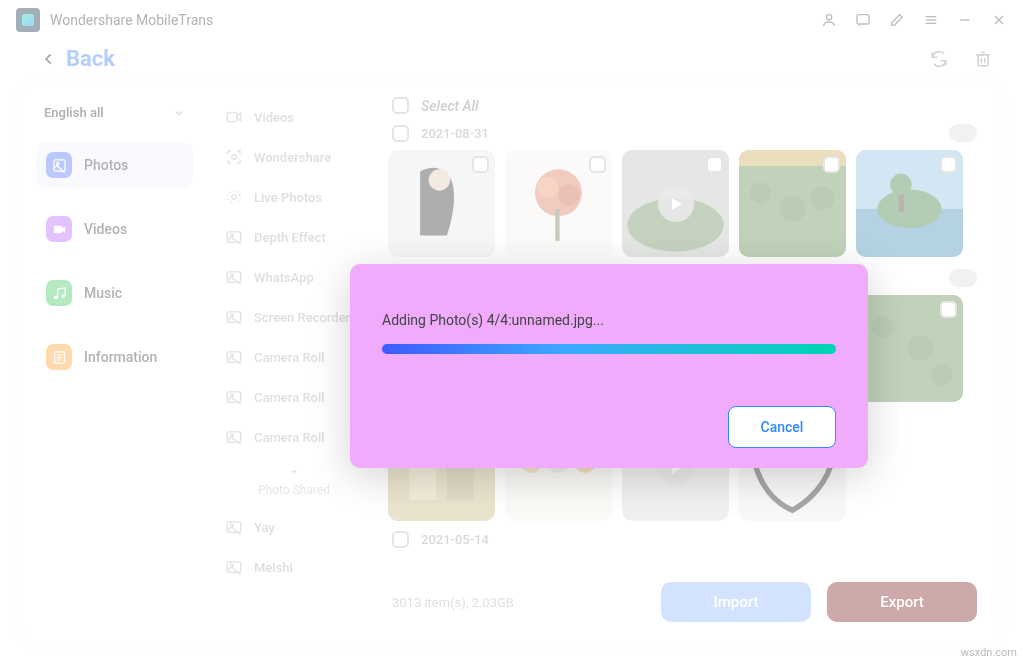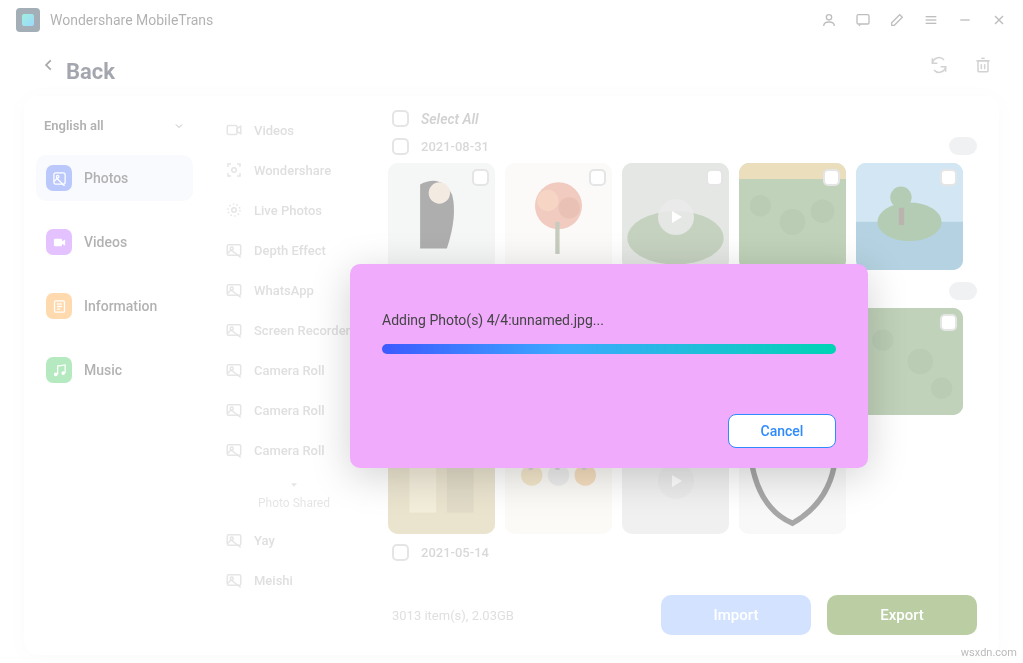--- a/index.html
+++ b/index.html
@@ -7,21 +7,21 @@
 
 .titlebar { display: flex; align-items: center; padding: 8px 16px; height: 40px; }
 .logo-box { width: 24px; height: 24px; background: #0f2a3f; border-radius: 4px; display: flex; align-items: center; justify-content: center; margin-right: 10px; }
 .logo-inner { width: 12px; height: 12px; background: linear-gradient(135deg, #00d4a8, #0099ff); border-radius: 2px; }
 .app-title { font-size: 14px; color: #333; font-weight: 400; }
 .titlebar-right { margin-left: auto; display: flex; gap: 18px; align-items: center; }
 .titlebar-icon { width: 16px; height: 16px; color: #555; cursor: pointer; }
 
 .back-row { display: flex; align-items: center; padding: 6px 30px 12px 42px; }
 .back-btn { display: flex; align-items: center; gap: 10px; cursor: pointer; }
-.back-txt { font-size: 22px; font-weight: 700; color: #0f172a; margin-top: 13px; }
+.back-txt { font-size: 22px; font-weight: 700; color: #3b82f6; }
 .back-right { margin-left: auto; display: flex; gap: 24px; }
 .hdr-icon { width: 20px; height: 20px; color: #888; cursor: pointer; }
 
 .main-area { display: flex; padding: 0 24px; height: calc(100% - 104px); position: relative; }
 .panel { background: #fff; border-radius: 14px; box-shadow: 0 2px 20px rgba(0,0,0,0.06); width: 100%; display: flex; overflow: hidden; }
 
 .sidebar1 { width: 182px; padding: 16px 12px; border-right: 1px solid transparent; }
 .lang-select { display: flex; align-items: center; justify-content: space-between; padding: 6px 8px; font-size: 13px; font-weight: 600; color: #333; cursor: pointer; margin-bottom: 16px; }
 .sb1-item { display: flex; align-items: center; gap: 12px; padding: 10px 10px; border-radius: 10px; margin-bottom: 18px; cursor: pointer; }
 .sb1-item.active { background: #f0f2fa; }
@@ -49,29 +49,29 @@
 .grid { display: flex; flex-wrap: wrap; gap: 10px; padding: 0 4px; }
 .thumb { width: 107px; height: 107px; border-radius: 10px; position: relative; display: flex; align-items: center; justify-content: center; overflow: hidden; }
 .thumb .chk { position: absolute; top: 6px; right: 6px; }
 .play-circle { width: 36px; height: 36px; border-radius: 50%; background: rgba(200,200,200,0.85); display: flex; align-items: center; justify-content: center; z-index:1; }
 .play-tri { width: 0; height: 0; border-left: 10px solid #fff; border-top: 6px solid transparent; border-bottom: 6px solid transparent; margin-left: 3px; }
 
 .footer-row { display: flex; align-items: center; gap: 16px; padding: 10px 8px; margin-top: auto; }
 .item-stats { font-size: 13px; color: #aaa; }
 .footer-btn { width: 150px; height: 40px; border-radius: 10px; display: flex; align-items: center; justify-content: center; color: #fff; font-size: 15px; font-weight: 500; cursor: pointer; }
 .btn-import { background: #8db4ff; margin-left: auto; }
-.btn-export { background: #4d7c0f; }
+.btn-export { background: #7f1d1d; }
 
 .dim-overlay { position: absolute; inset: 0; background: rgba(255,255,255,0.62); z-index: 5; pointer-events: none; }
 
 .modal { position: absolute; left: 350px; top: 264px; width: 518px; height: 204px; background: #f0abfc; border-radius: 10px; box-shadow: 0 8px 40px rgba(0,0,0,0.18); z-index: 10; padding: 48px 32px 20px; display: flex; flex-direction: column; }
 .modal-text { font-size: 14px; color: #444; margin-bottom: 16px; }
 .progress-bar { height: 10px; border-radius: 5px; background: linear-gradient(90deg, #3d5afe 0%, #3da8ff 40%, #00d4b4 100%); width: 100%; }
 .modal-btn-row { margin-top: auto; display: flex; justify-content: flex-end; }
-.cancel-btn { width: 108px; height: 34px; border: 1.5px solid #2f89ff; border-radius: 8px; color: #2f89ff; font-size: 14px; font-weight: 500; display: flex; align-items: center; justify-content: center; cursor: pointer; background: #fff; }
+.cancel-btn { width: 108px; height: 42px; border: 1.5px solid #2f89ff; border-radius: 8px; color: #2f89ff; font-size: 14px; font-weight: 500; display: flex; align-items: center; justify-content: center; cursor: pointer; background: #fff; }
 
 .watermark { position: absolute; right: 6px; bottom: 4px; font-size: 11px; color: #bbb; z-index:20;}
 
 .thumb svg { position:absolute; inset:0; width:100%; height:100%; }
 </style>
 </head>
 <body>
 
 <div class="titlebar">
   <div class="logo-box">
@@ -151,38 +151,38 @@
       <div class="sb1-item">
         <div class="sb1-icon ic-videos">
             <svg width="15" height="15" viewBox="0 0 24 24" fill="currentColor">
               <rect x="3" y="6" width="13" height="12" rx="2"></rect>
               <path d="M16 10l5-3v10l-5-3z"></path>
             </svg>
           </div>
         <span class="sb1-label">Videos</span>
       </div>
       <div class="sb1-item">
+        <div class="sb1-icon ic-music">
+            <svg width="15" height="15" viewBox="0 0 24 24" fill="currentColor">
+              <path d="M9 18a3 3 0 11-6 0 3 3 0 016 0zM21 16a3 3 0 11-6 0 3 3 0 016 0z"></path>
+              <path d="M9 18V5l12-2v13" fill="none" stroke="currentColor" stroke-width="2"></path>
+            </svg>
+          </div>
+        <span class="sb1-label">Music</span>
+      </div>
+      <div class="sb1-item">
         <div class="sb1-icon ic-info">
             <svg width="15" height="15" viewBox="0 0 24 24" fill="none" stroke="currentColor" stroke-width="2">
               <rect x="4" y="3" width="16" height="18" rx="2"></rect>
               <line x1="8" y1="8" x2="16" y2="8"></line>
               <line x1="8" y1="12" x2="16" y2="12"></line>
               <line x1="8" y1="16" x2="13" y2="16"></line>
             </svg>
           </div>
         <span class="sb1-label">Information</span>
-      </div>
-      <div class="sb1-item">
-        <div class="sb1-icon ic-music">
-            <svg width="15" height="15" viewBox="0 0 24 24" fill="currentColor">
-              <path d="M9 18a3 3 0 11-6 0 3 3 0 016 0zM21 16a3 3 0 11-6 0 3 3 0 016 0z"></path>
-              <path d="M9 18V5l12-2v13" fill="none" stroke="currentColor" stroke-width="2"></path>
-            </svg>
-          </div>
-        <span class="sb1-label">Music</span>
       </div>
     </div>
 
     <div class="sidebar2">
       <div class="sb2-item">
           <span class="sb2-icon">
             <svg width="18" height="18" viewBox="0 0 24 24" fill="none" stroke="#bbb" stroke-width="2">
               <rect x="3" y="6" width="13" height="12" rx="2"></rect>
               <path d="M16 10l5-3v10l-5-3z"></path>
             </svg>

